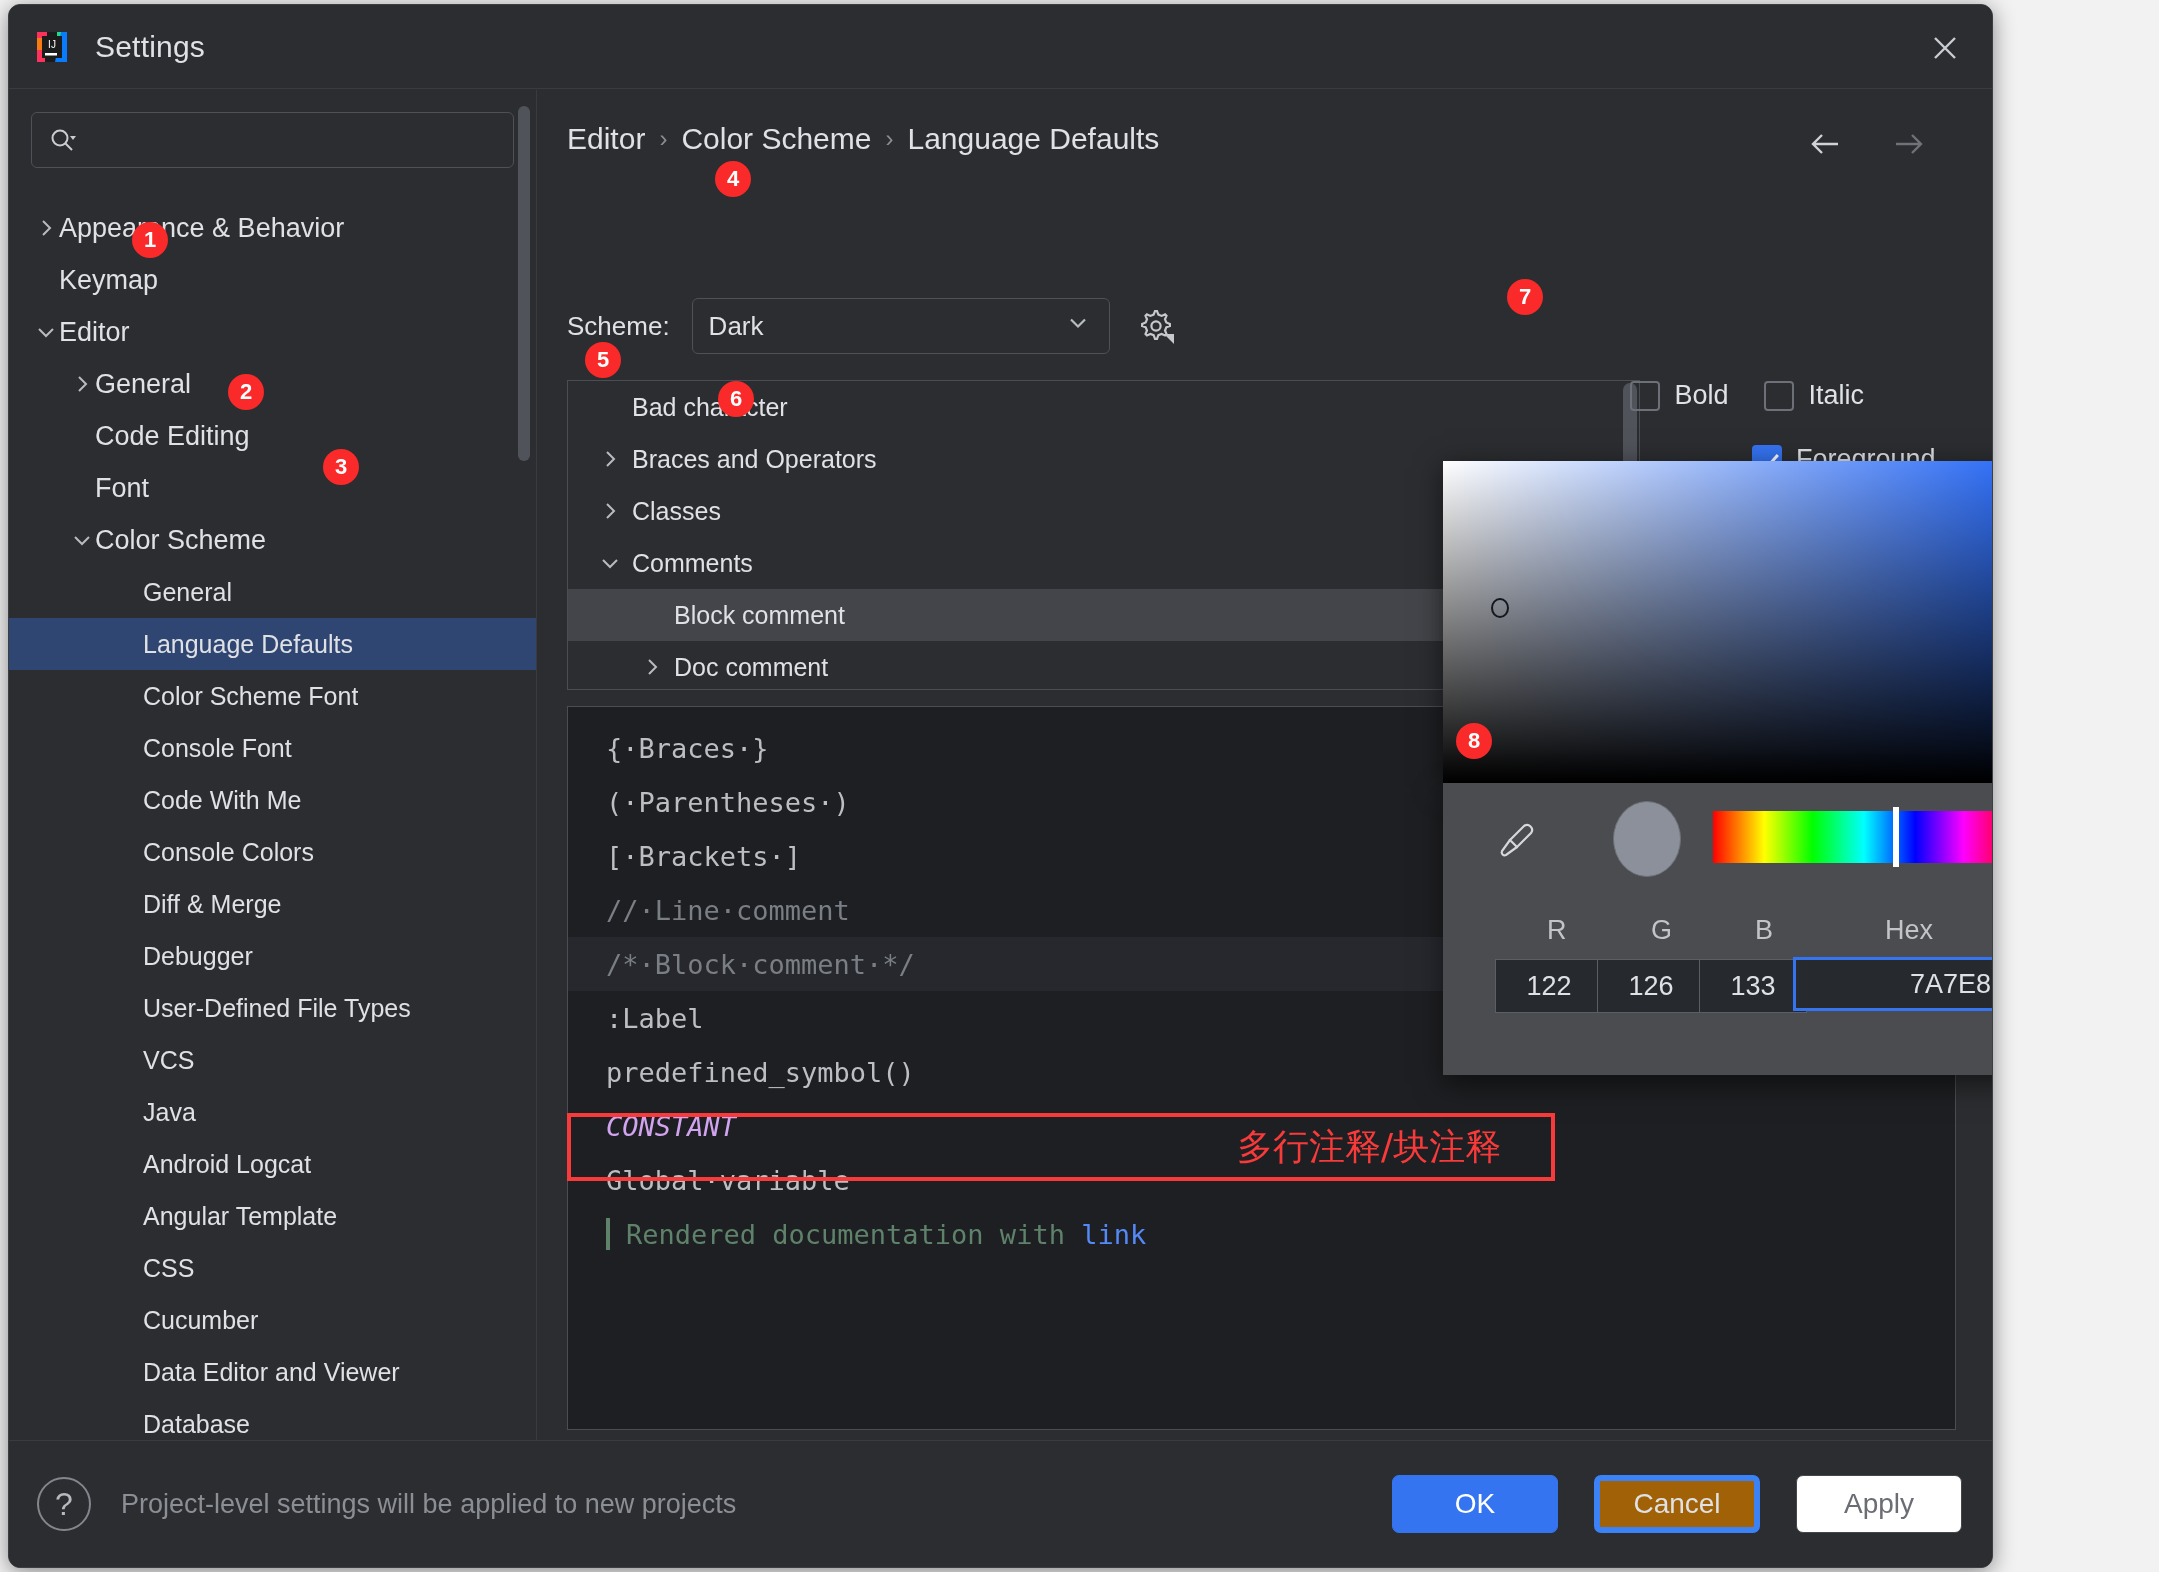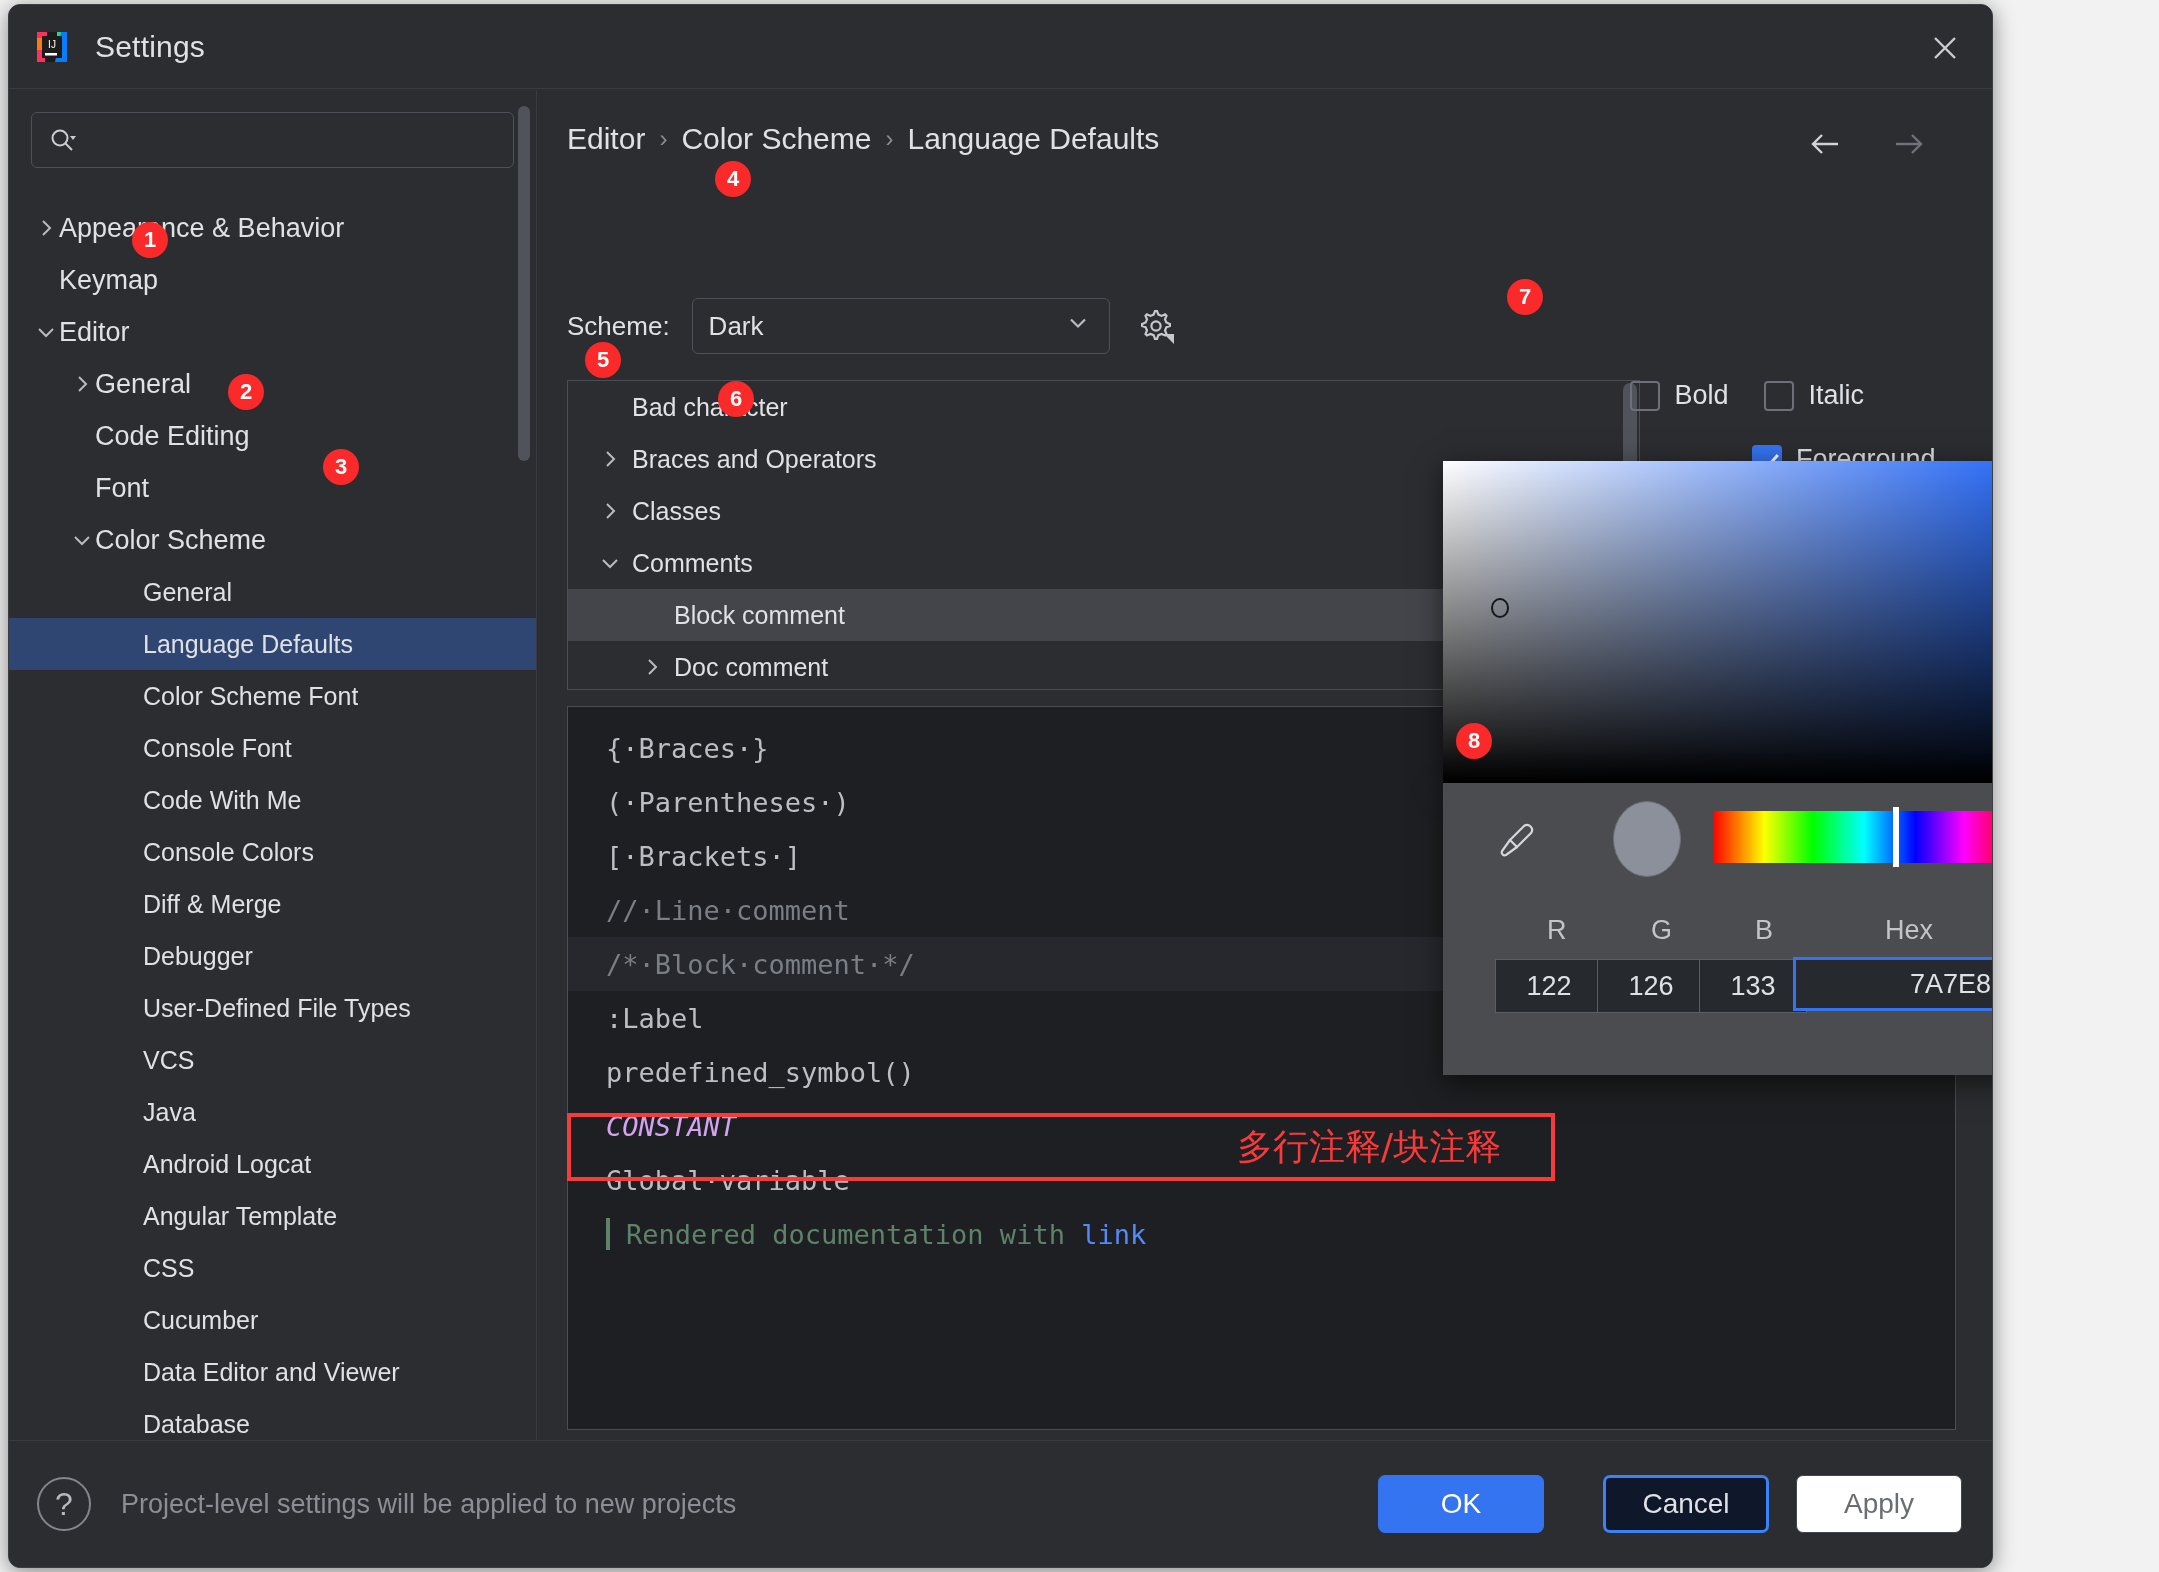--- a/index.html
+++ b/index.html
@@ -220,28 +220,28 @@
     position: absolute; left: 0; bottom: 0; width: 100%; height: 127px;
     background: #2b2d30; border-top: 1px solid #393b40;
     display: flex; align-items: center;
   }
   .help-btn {
     width: 54px; height: 54px; border: 2px solid #83868c; border-radius: 50%;
     margin-left: 28px; display: flex; align-items: center; justify-content: center;
     color: #b6b9bf; font-size: 32px; cursor: pointer; flex: none;
   }
   .bottom-note { margin-left: 30px; color: #8b8e94; font-size: 27px; }
-  .btns { margin-left: auto; margin-right: 30px; display: flex; gap: 27px; }
+  .btns { margin-left: auto; margin-right: 30px; display: flex; gap: 36px; }
   .btn {
     height: 58px; min-width: 166px; border-radius: 7px;
     display: flex; align-items: center; justify-content: center;
     font-size: 28px; cursor: pointer; padding: 0 22px;
   }
   .btn.primary { background: #3574f0; color: #fff; border: 1px solid #3574f0; }
-  .btn.normal  { background: #0f172a; color: #dfe1e5; border: 3px solid #3b82f6; margin-left: 32px; }
+  .btn.normal  { background: #a16207; color: #dfe1e5; border: 6px solid #3b82f6; }
   .btn.disabled{ background: #ffffff; color: #6a6d73; border: 1px solid #44474c; }
 </style>
 </head>
 <body>
 
 <div class="window">
 
   <div class="titlebar">
     <div class="app-logo">
       <svg width="34" height="34" viewBox="0 0 34 34">

